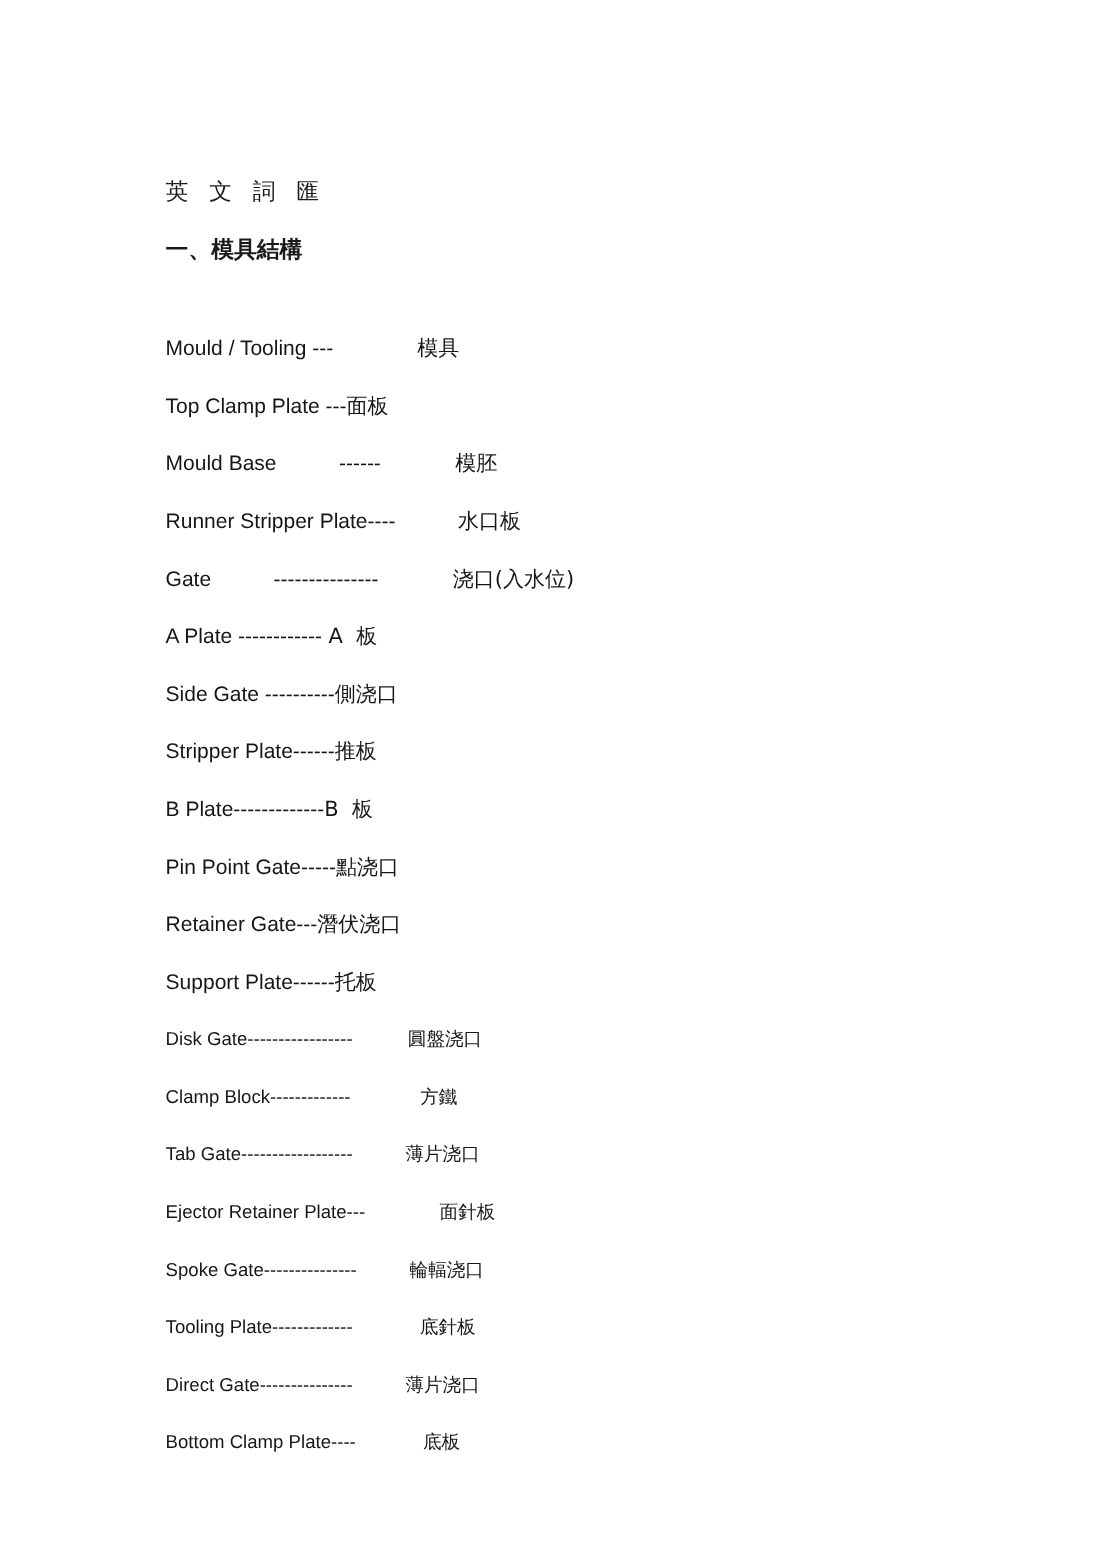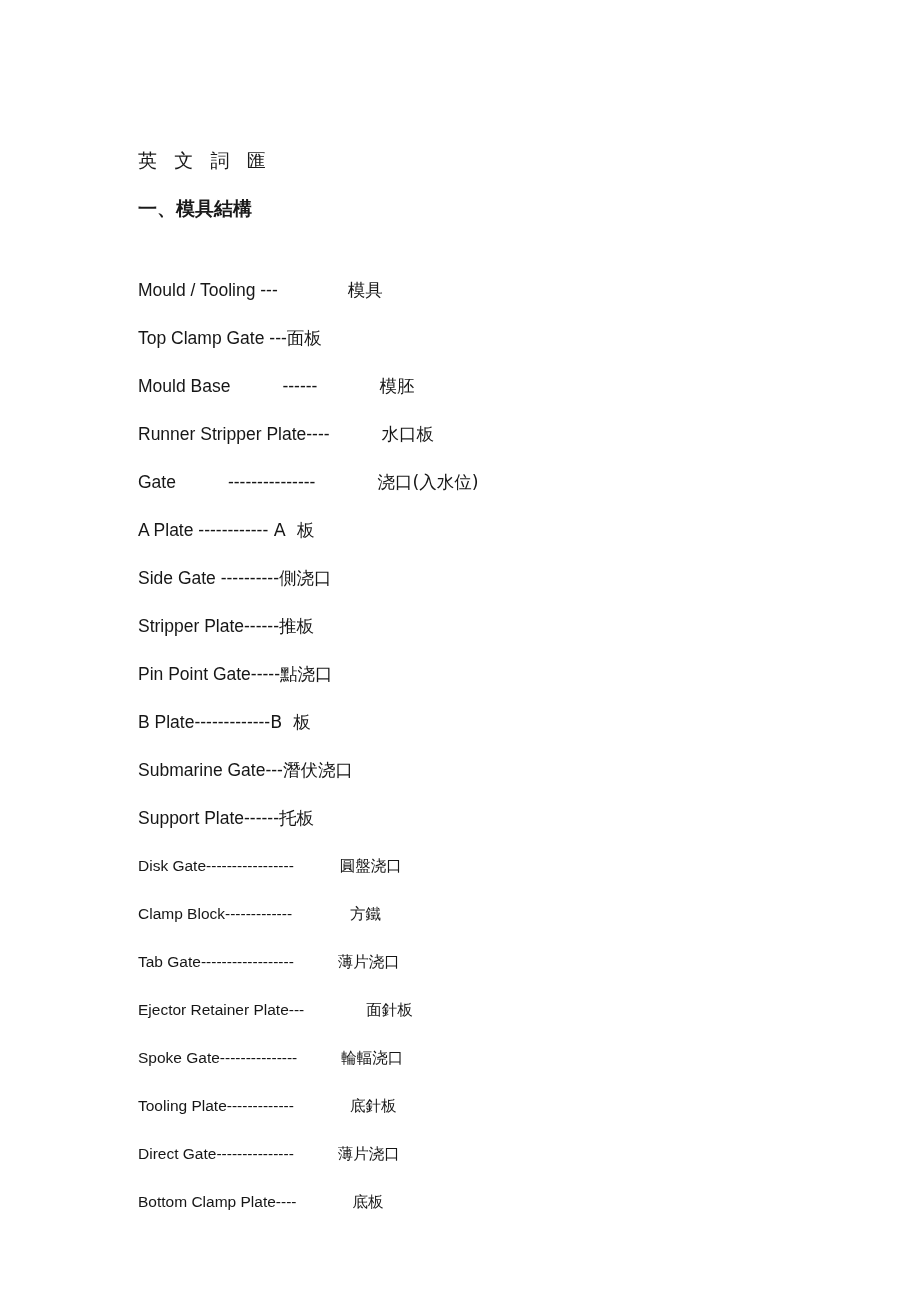--- a/index.html
+++ b/index.html
@@ -109,30 +109,30 @@
 
 <div class="page">
 
   <div class="heading-block">
     <div class="doc-title">英 文 詞 匯</div>
     <div class="section-title">一、模具結構</div>
   </div>
 
   <div class="glossary">
       <div class="entry size-lg two-col"><span class="term">Mould / Tooling </span><span class="dashes">---</span><span class="gap" style="width: 70px;"></span><span class="cn">模具</span></div>
-      <div class="entry size-lg"><span class="term">Top Clamp Gate </span><span class="dashes">---</span><span class="cn">面板</span></div>
+      <div class="entry size-lg"><span class="term">Top Clamp Plate </span><span class="dashes">---</span><span class="cn">面板</span></div>
       <div class="entry size-lg two-col"><span class="term">Mould Base</span><span class="gap" style="width: 52px;"></span><span class="dashes">------</span><span class="gap" style="width: 62px;"></span><span class="cn">模胚</span></div>
       <div class="entry size-lg two-col"><span class="term">Runner Stripper Plate</span><span class="dashes">----</span><span class="gap" style="width: 52px;"></span><span class="cn">水口板</span></div>
       <div class="entry size-lg two-col"><span class="term">Gate</span><span class="gap" style="width: 52px;"></span><span class="dashes">---------------</span><span class="gap" style="width: 62px;"></span><span class="cn">浇口(入水位)</span></div>
       <div class="entry size-lg"><span class="term">A Plate </span><span class="dashes">------------</span><span class="cn"> A  板</span></div>
       <div class="entry size-lg"><span class="term">Side Gate </span><span class="dashes">----------</span><span class="cn">側浇口</span></div>
       <div class="entry size-lg"><span class="term">Stripper Plate</span><span class="dashes">------</span><span class="cn">推板</span></div>
+      <div class="entry size-lg"><span class="term">B Plate</span><span class="dashes">-------------</span><span class="cn">B  板</span></div>
       <div class="entry size-lg"><span class="term">Pin Point Gate</span><span class="dashes">-----</span><span class="cn">點浇口</span></div>
-      <div class="entry size-lg"><span class="term">B Plate</span><span class="dashes">-------------</span><span class="cn">B  板</span></div>
-      <div class="entry size-lg"><span class="term">Submarine Gate</span><span class="dashes">---</span><span class="cn">潛伏浇口</span></div>
+      <div class="entry size-lg"><span class="term">Retainer Gate</span><span class="dashes">---</span><span class="cn">潛伏浇口</span></div>
       <div class="entry size-lg"><span class="term">Support Plate</span><span class="dashes">------</span><span class="cn">托板</span></div>
       <div class="entry size-sm two-col"><span class="term">Disk Gate</span><span class="dashes">-----------------</span><span class="gap" style="width: 46px;"></span><span class="cn">圓盤浇口</span></div>
       <div class="entry size-sm two-col"><span class="term">Clamp Block</span><span class="dashes">-------------</span><span class="gap" style="width: 58px;"></span><span class="cn">方鐵</span></div>
       <div class="entry size-sm two-col"><span class="term">Tab Gate</span><span class="dashes">------------------</span><span class="gap" style="width: 44px;"></span><span class="cn">薄片浇口</span></div>
       <div class="entry size-sm two-col"><span class="term">Ejector Retainer Plate</span><span class="dashes">---</span><span class="gap" style="width: 62px;"></span><span class="cn">面針板</span></div>
       <div class="entry size-sm two-col"><span class="term">Spoke Gate</span><span class="dashes">---------------</span><span class="gap" style="width: 44px;"></span><span class="cn">輪輻浇口</span></div>
       <div class="entry size-sm two-col"><span class="term">Tooling Plate</span><span class="dashes">-------------</span><span class="gap" style="width: 56px;"></span><span class="cn">底針板</span></div>
       <div class="entry size-sm two-col"><span class="term">Direct Gate</span><span class="dashes">---------------</span><span class="gap" style="width: 44px;"></span><span class="cn">薄片浇口</span></div>
       <div class="entry size-sm two-col"><span class="term">Bottom Clamp Plate</span><span class="dashes">----</span><span class="gap" style="width: 56px;"></span><span class="cn">底板</span></div>
     </div>

